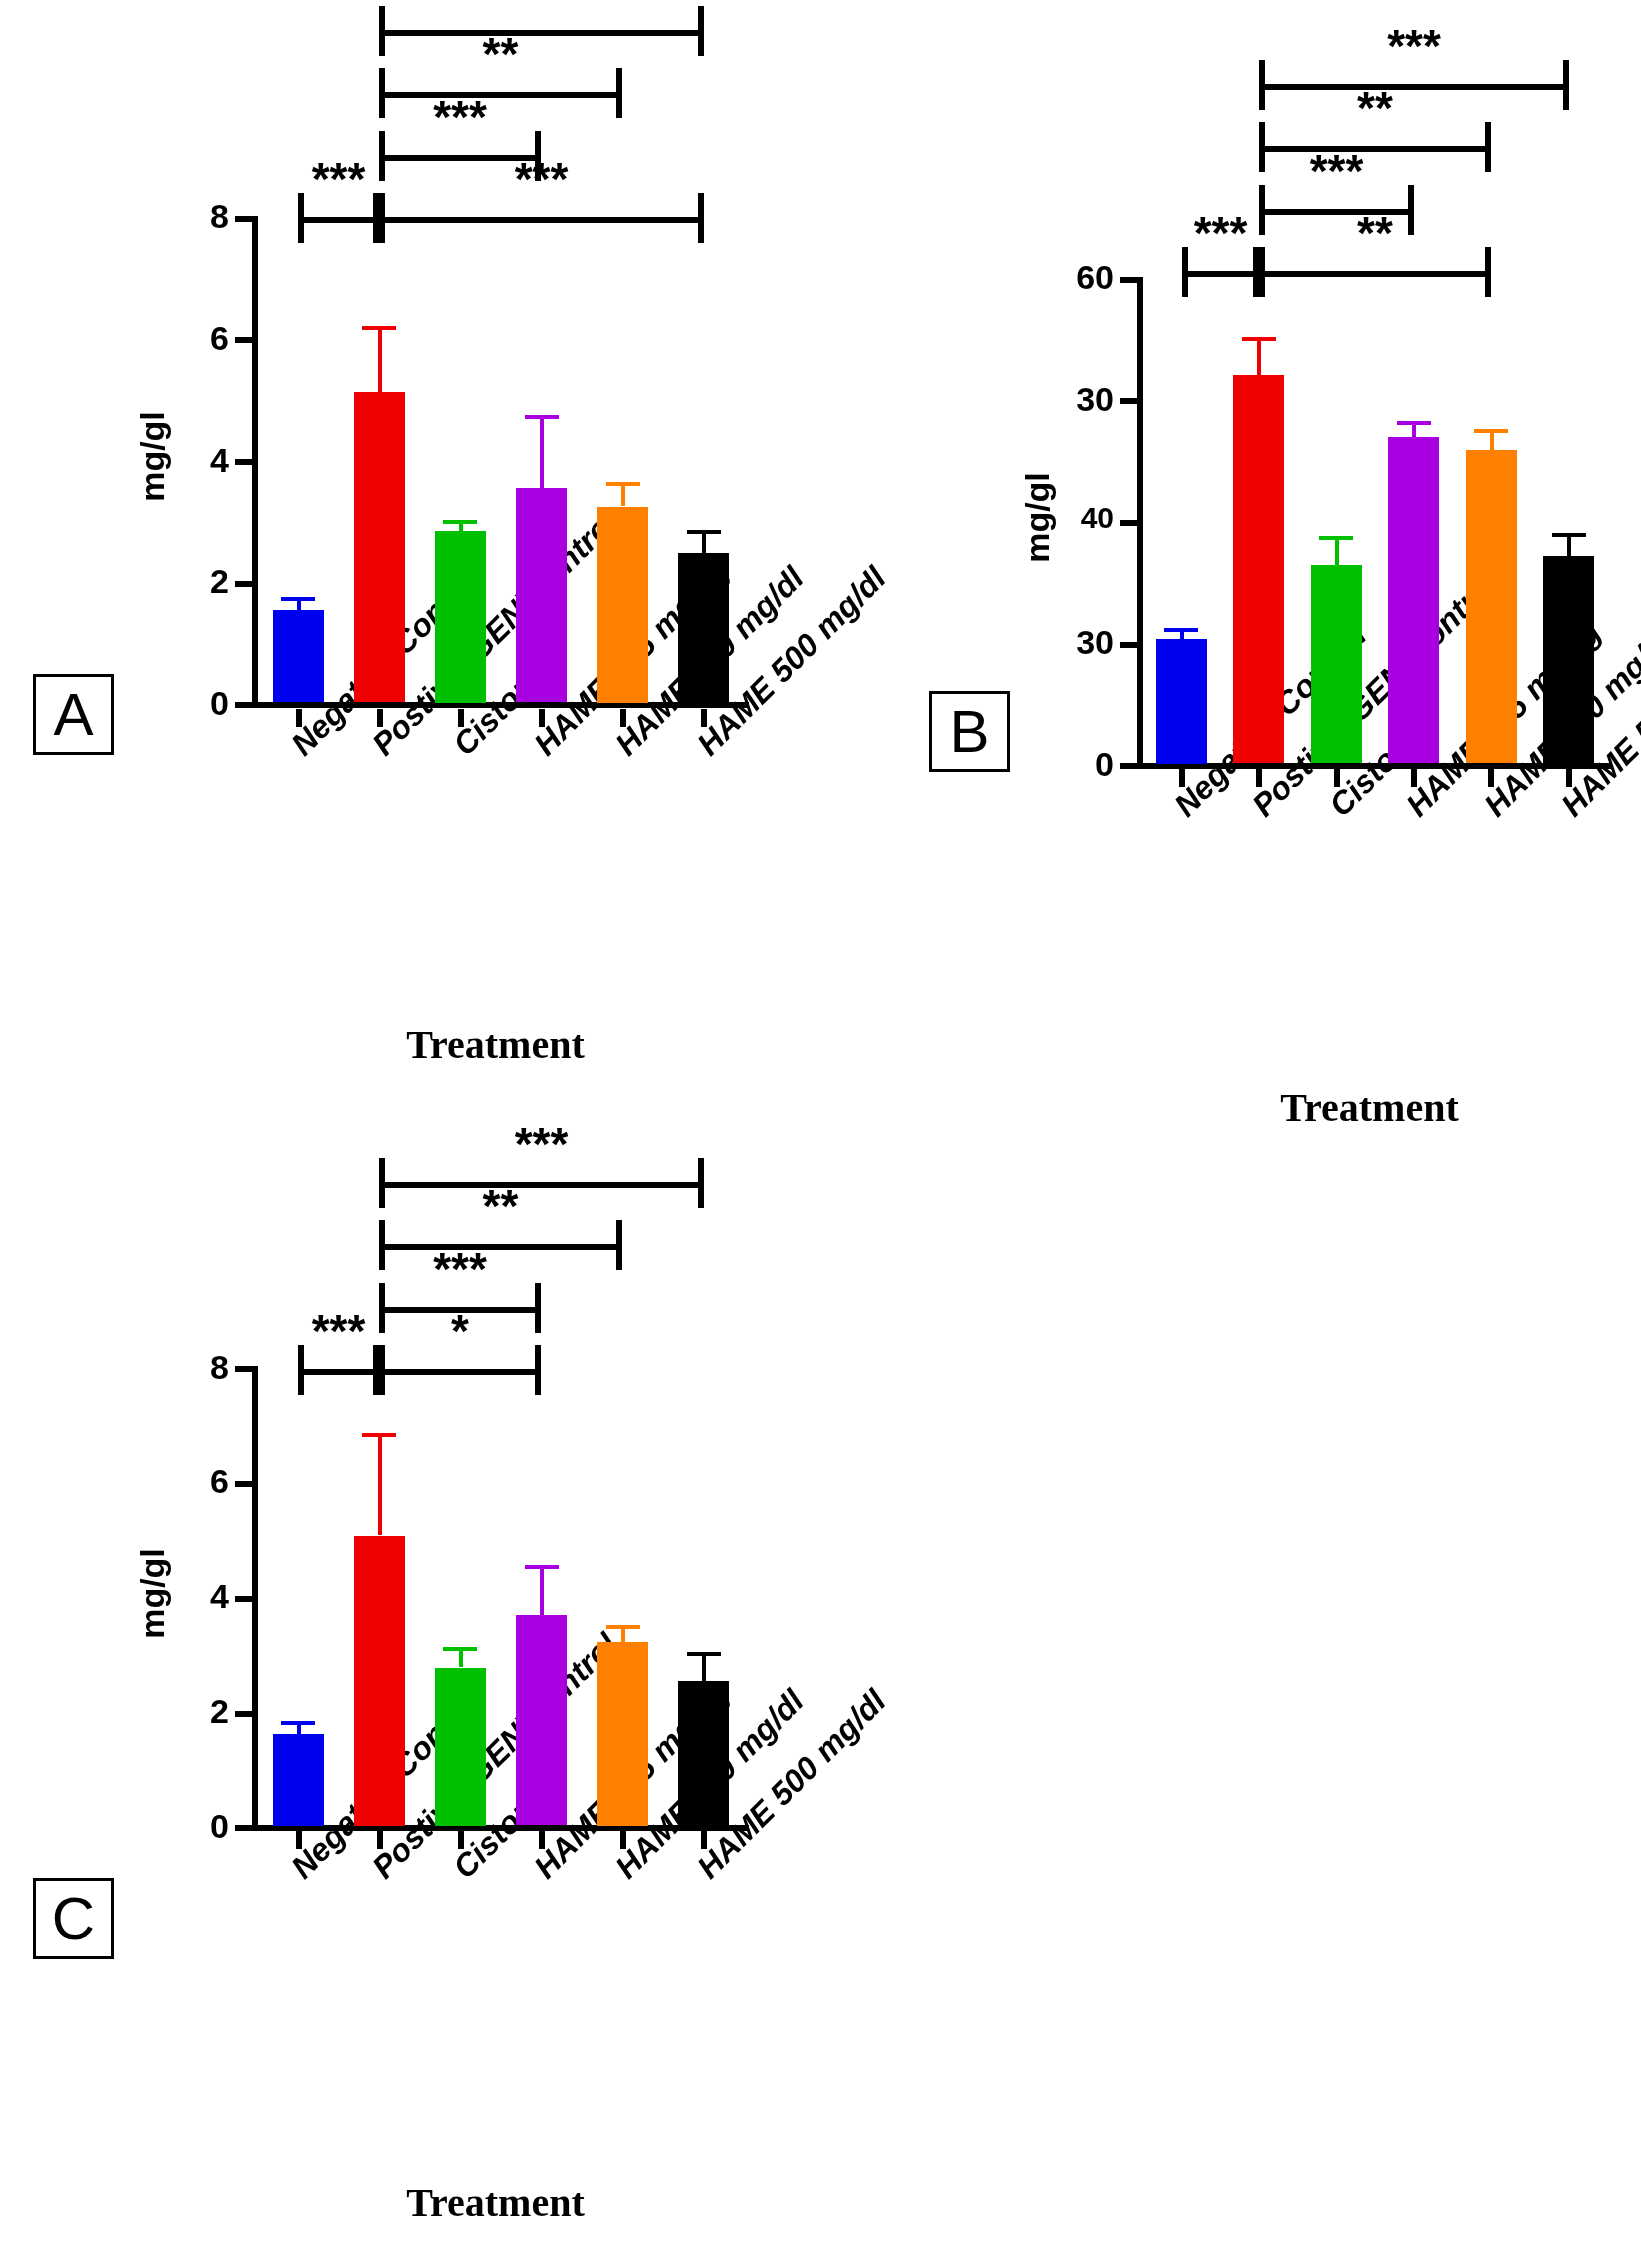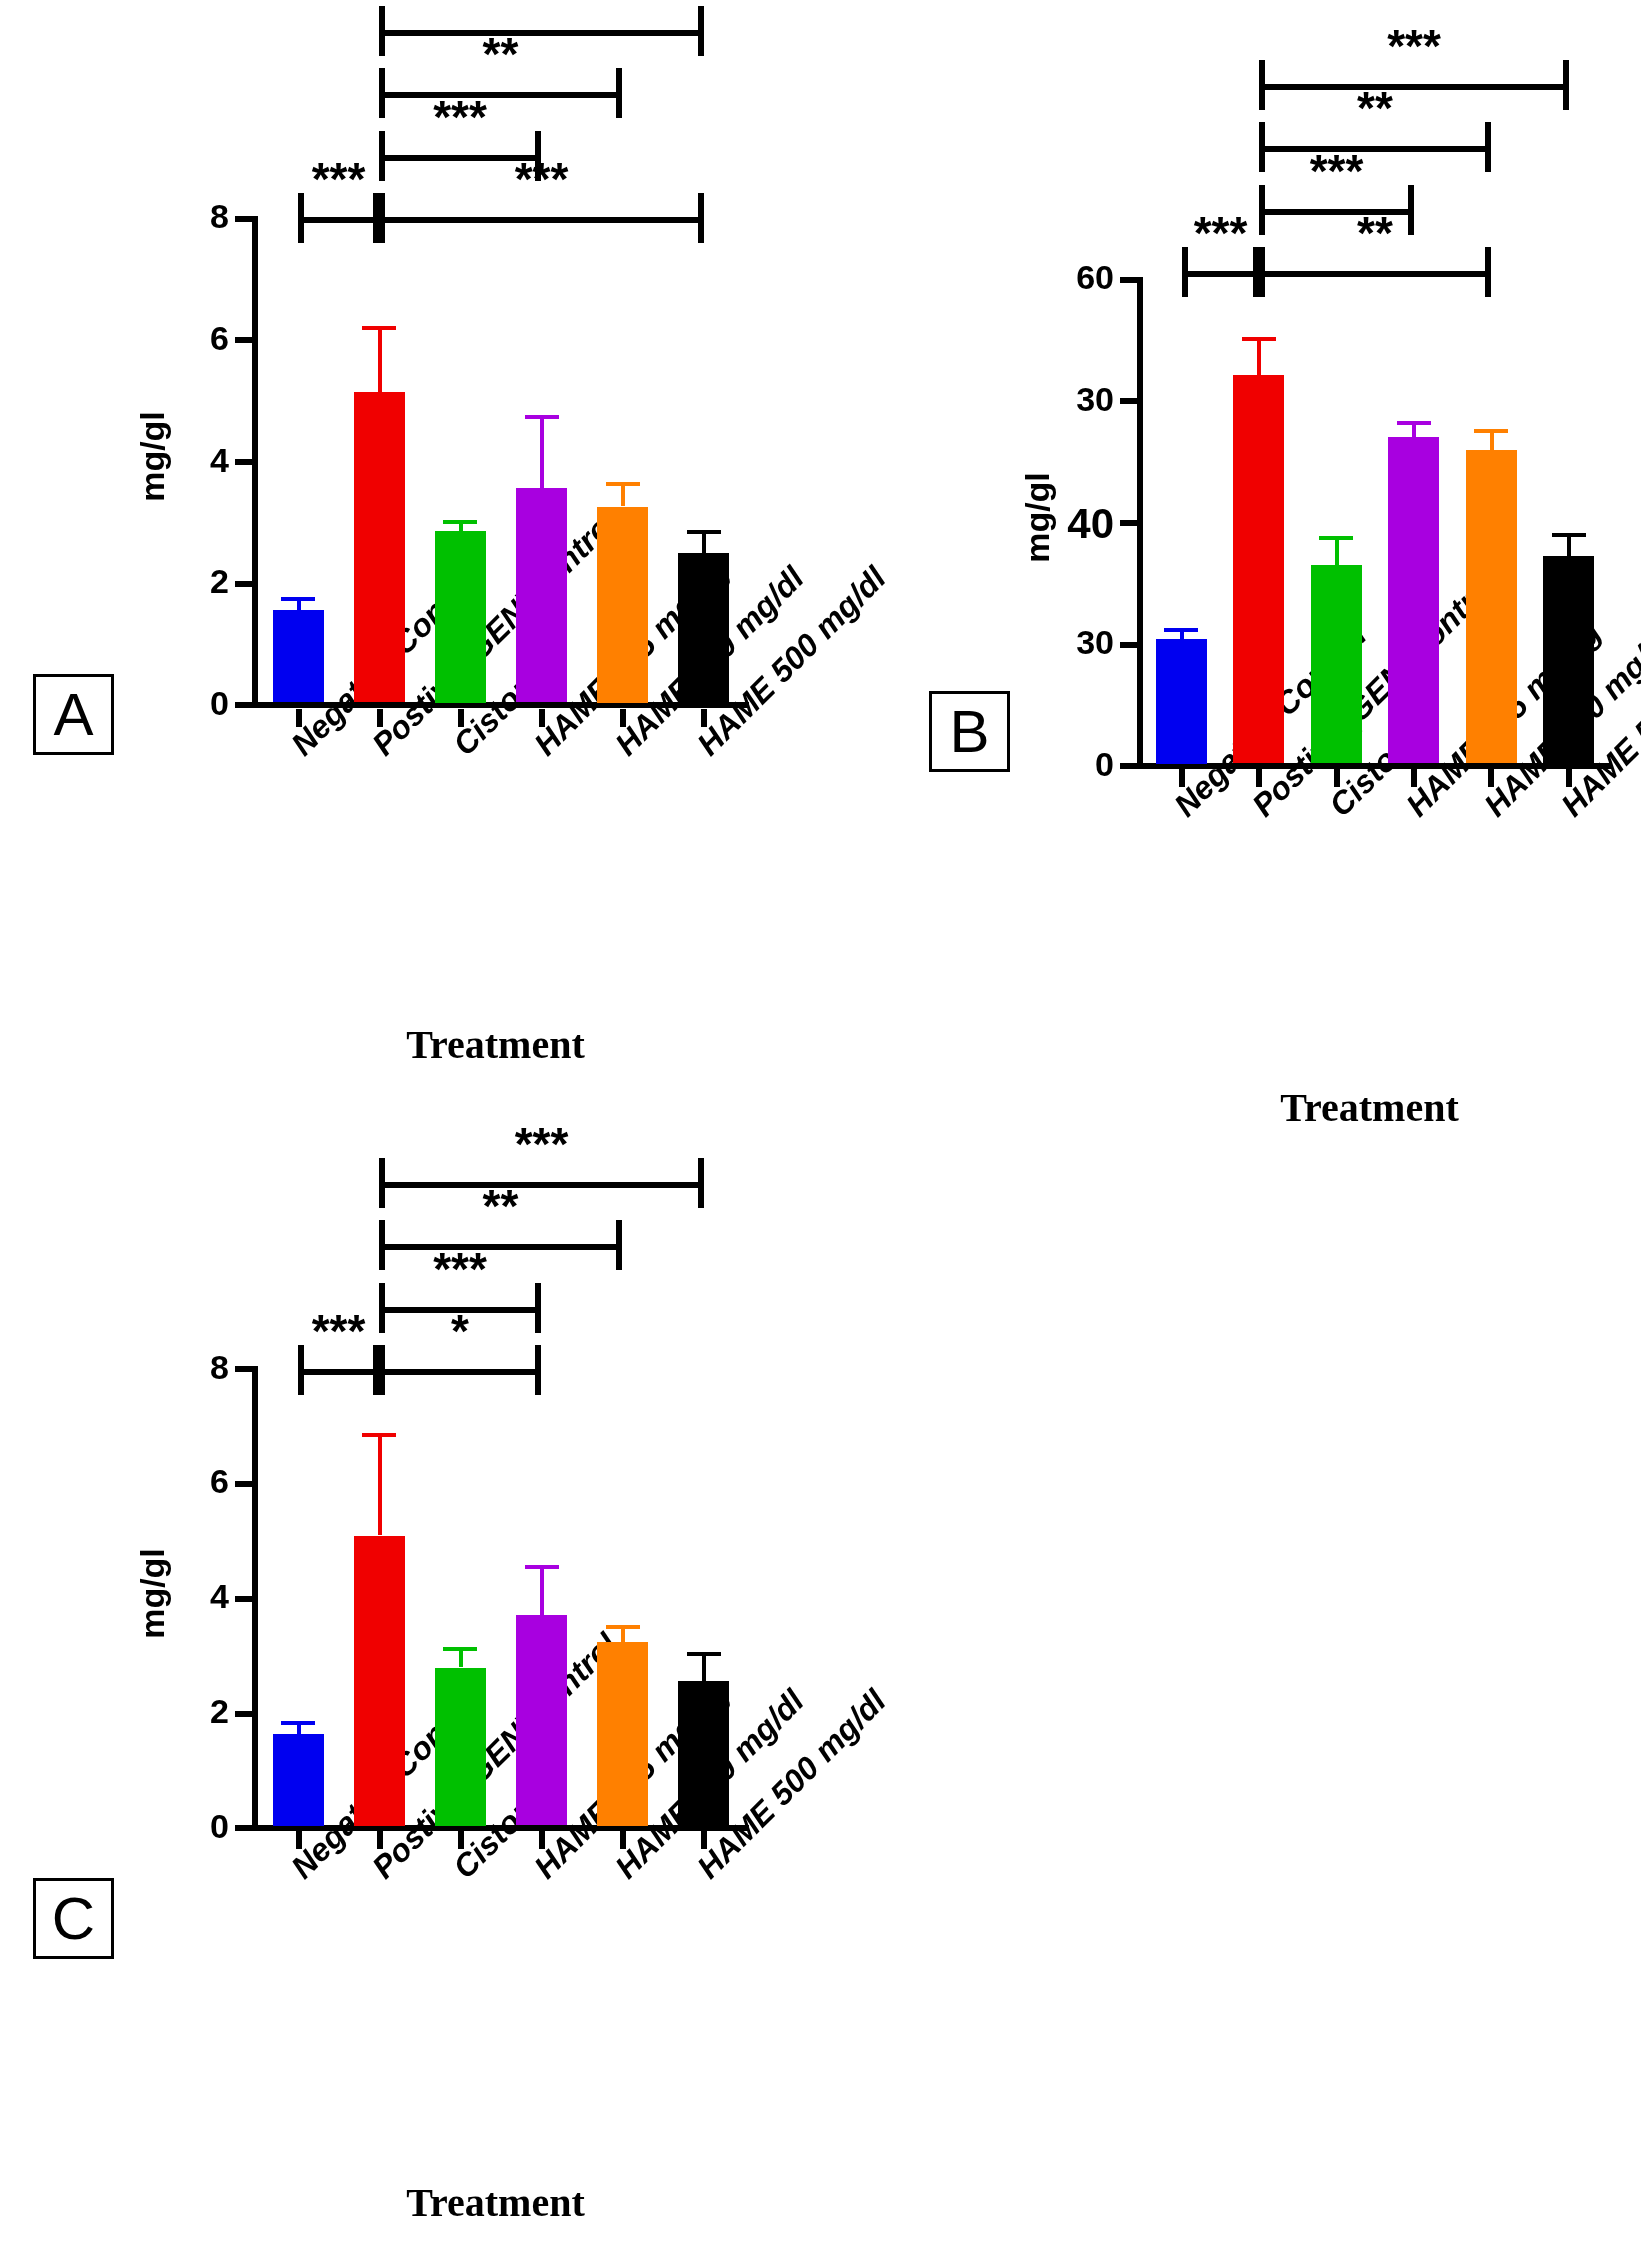--- a/index.html
+++ b/index.html
@@ -164,21 +164,21 @@
     </div>
     <div class="panel" style="left:0;top:0;width:1641px;height:2261px;">
       <div class="panel-letter" style="left:929px;top:691px;width:75px;height:75px;font-size:60px;">B</div>
       <div class="axis-y" style="left:1137px;top:277px;width:6px;height:487px;"></div>
       <div class="axis-x" style="left:1137px;top:763px;width:475px;height:6px;"></div>
       <div class="ytick" style="left:1120px;top:763px;width:17.7px;height:6px;"></div>
       <div class="ytick-label" style="left:1037px;top:747px;width:77px;font-size:34px;">0</div>
       <div class="ytick" style="left:1120px;top:642px;width:17.7px;height:6px;"></div>
       <div class="ytick-label" style="left:1037px;top:625px;width:77px;font-size:34px;">30</div>
       <div class="ytick" style="left:1120px;top:520px;width:17.7px;height:6px;"></div>
-      <div class="ytick-label" style="left:1037px;top:503px;width:77px;font-size:42px;">40</div>
+      <div class="ytick-label" style="left:1037px;top:503px;width:77px;font-size:30px;">40</div>
       <div class="ytick" style="left:1120px;top:398px;width:17.7px;height:6px;"></div>
       <div class="ytick-label" style="left:1037px;top:382px;width:77px;font-size:34px;">30</div>
       <div class="ytick" style="left:1120px;top:277px;width:17.7px;height:6px;"></div>
       <div class="ytick-label" style="left:1037px;top:260px;width:77px;font-size:34px;">60</div>
       <div class="ylabel" style="left:954px;top:498px;width:166px;text-align:center;font-size:34px;">mg/gl</div>
       <div class="bar" style="left:1156px;top:639px;width:51px;height:125px;background:#0000F0;"></div>
       <div class="errbar" style="left:1180px;top:628px;width:3.9px;height:11px;background:#0000F0;"></div>
       <div class="errcap" style="left:1164px;top:628px;width:34px;height:3.9px;background:#0000F0;"></div>
       <div class="xtick" style="left:1179px;top:769px;width:6px;height:17.7px;"></div>
       <div class="catlabel" style="left:1167px;top:798px;font-size:32px;">Negative Control</div>

